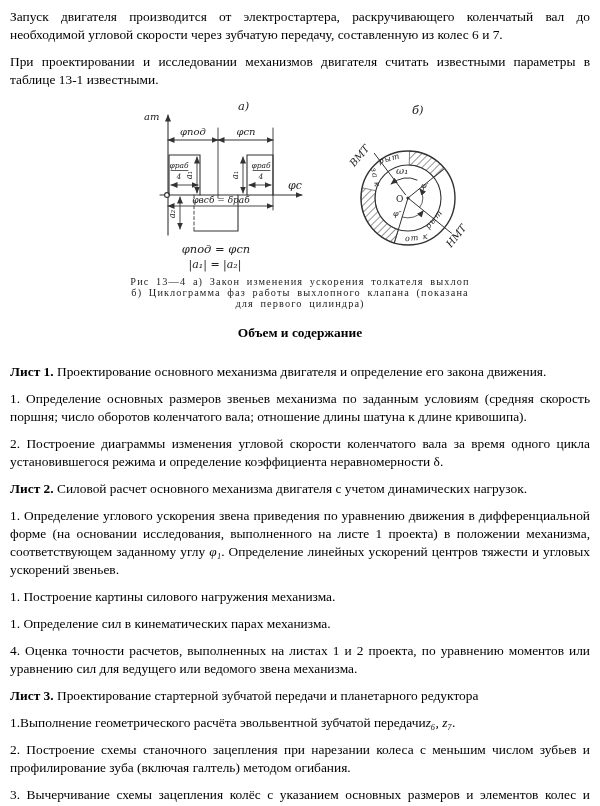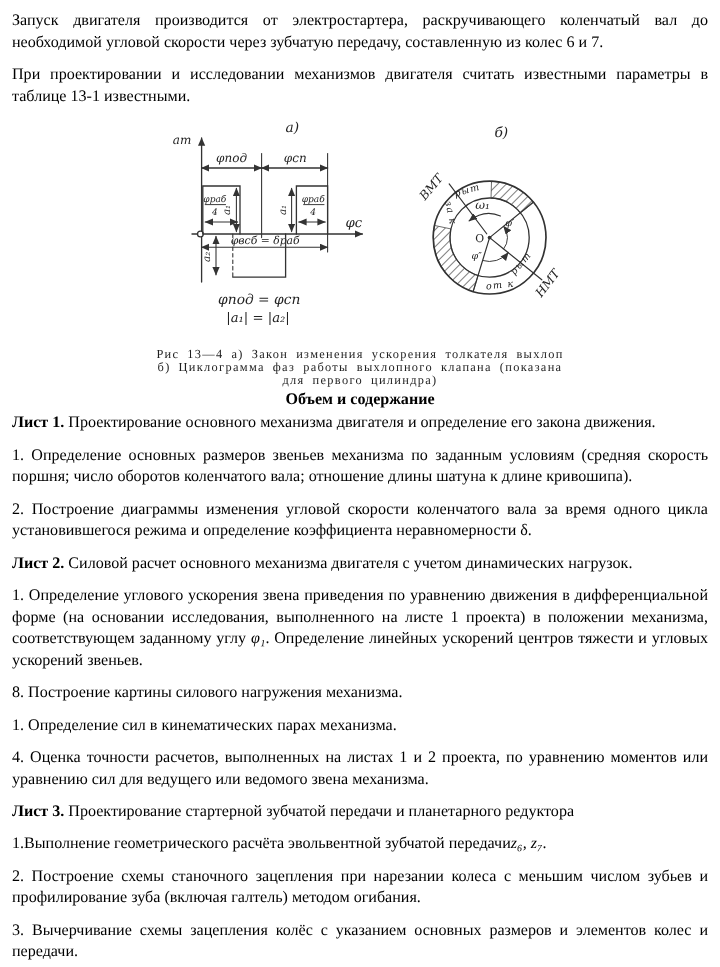--- a/index.html
+++ b/index.html
@@ -3,31 +3,31 @@
 <meta charset="utf-8">
 <style>
   html,body{margin:0;padding:0;overflow:hidden;background:#fff;}
   body{
     width:600px;height:806px;box-sizing:border-box;
     padding:8px 10px 0 10px;
     font-family:"Liberation Serif",serif;
     font-size:13.4px;line-height:18px;color:#000;
   }
   p{margin:0 0 9px 0;text-align:justify;}
-  .heading{text-align:center;font-weight:bold;margin:2px 0 1px 0;}
+  .heading{text-align:center;font-weight:bold;margin:2px 0 21px 0;}
   b{font-weight:bold;}
   .math{font-style:italic;}
   .fig{position:relative;height:224px;margin:0 0 0 0;}
   .fig svg{display:block;}
   .hw{font-style:italic;font-family:"DejaVu Serif",serif;fill:#222;}
   .up{font-family:"DejaVu Serif",serif;fill:#222;}
   .cap{
     text-align:center;font-size:10.3px;line-height:11px;
     letter-spacing:1.1px;word-spacing:3px;color:#1e1e1e;
-    font-family:"Liberation Serif",serif;margin-top:14px;
+    font-family:"Liberation Serif",serif;margin-top:0;
   }
 </style>
 </head>
 <body>
 
 <div>
 
   <p>Запуск двигателя производится от электростартера, раскручивающего коленчатый вал до необходимой угловой скорости через зубчатую передачу, составленную из колес 6 и 7.</p>
   <p>При проектировании и исследовании механизмов двигателя считать известными параметры в таблице 13-1 известными.</p>
 
@@ -129,21 +129,21 @@
   </div>
 
   <p class="heading">Объем и содержание</p>
 
   <p><b>Лист 1.</b><span> Проектирование основного механизма двигателя и определение его закона движения.</span></p>
   <p>1. Определение основных размеров звеньев механизма по заданным условиям (средняя скорость поршня; число оборотов коленчатого вала; отношение длины шатуна к длине кривошипа).</p>
   <p>2. Построение диаграммы изменения угловой скорости коленчатого вала за время одного цикла установившегося режима и определение коэффициента неравномерности δ.</p>
 
   <p><b>Лист 2.</b><span> Силовой расчет основного механизма двигателя с учетом динамических нагрузок.</span></p>
   <p><span>1. Определение углового ускорения звена приведения по уравнению движения в дифференциальной форме (на основании исследования, выполненного на листе 1 проекта) в положении механизма, соответствующем заданному углу </span><span class="math">φ₁</span><span>. Определение линейных ускорений центров тяжести и угловых ускорений звеньев.</span></p>
-  <p>8. Построение картины силового нагружения механизма.</p>
+  <p>1. Построение картины силового нагружения механизма.</p>
   <p>1. Определение сил в кинематических парах механизма.</p>
   <p>4. Оценка точности расчетов, выполненных на листах 1 и 2 проекта, по уравнению моментов или уравнению сил для ведущего или ведомого звена механизма.</p>
 
   <p><b>Лист 3.</b><span>  Проектирование стартерной зубчатой передачи и планетарного редуктора</span></p>
   <p><span>1.Выполнение геометрического расчёта эвольвентной зубчатой передачи</span><span class="math">z₆, z₇</span><span>.</span></p>
   <p>2. Построение схемы станочного зацепления при нарезании колеса с меньшим числом зубьев и профилирование зуба (включая галтель) методом огибания.</p>
   <p>3. Вычерчивание схемы зацепления колёс с указанием основных размеров и элементов колес и передачи.</p>
 
 </div>
 

